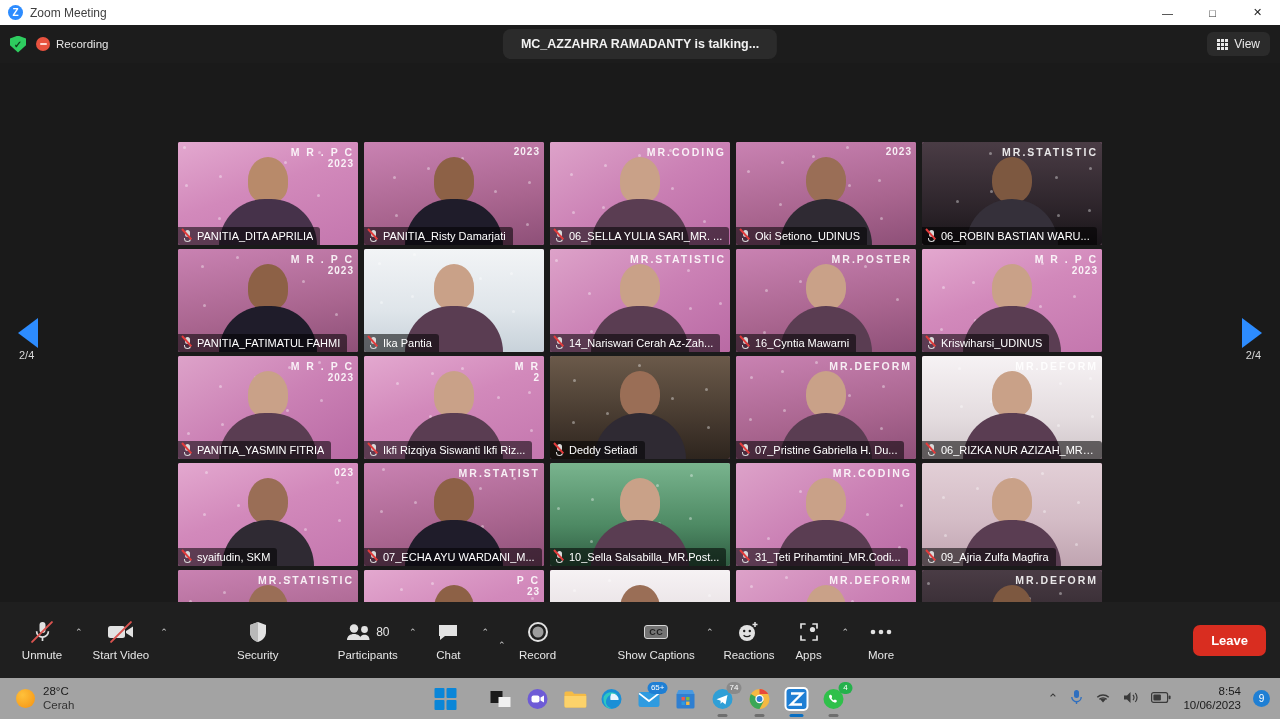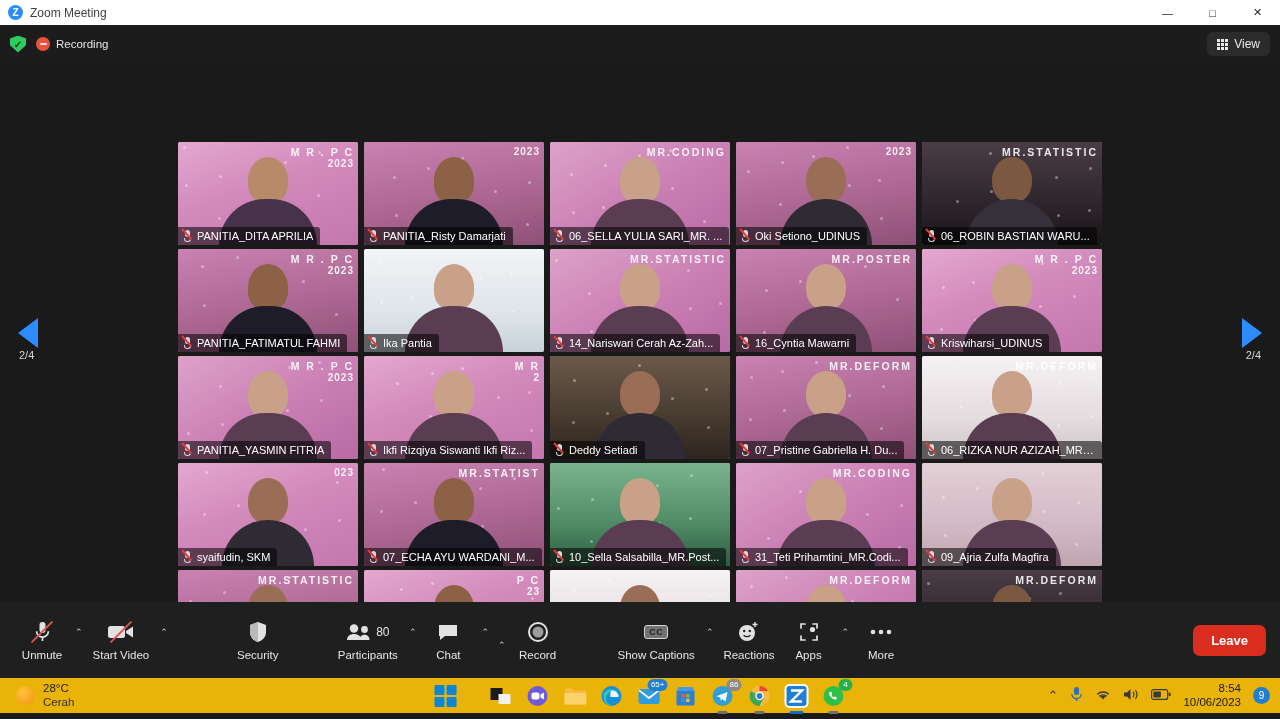--- a/index.html
+++ b/index.html
@@ -239,21 +239,21 @@
     position: absolute; right: 14px;
     background: #d92d20; color: #fff;
     font-size: 13px; font-weight: bold;
     padding: 8px 18px; border-radius: 7px;
   }
   .spacer-l { width: 58px; }
   .spacer-m { width: 46px; }
 
   
   .taskbar {
-    height: 35px; background: #eab308;
+    height: 41px; background: #a3a3a3;
     display: flex; align-items: center;
     position: relative;
   }
   .weather { display: flex; align-items: center; gap: 8px; padding-left: 16px; }
   .sun {
     width: 19px; height: 19px; border-radius: 50%;
     background: radial-gradient(circle at 35% 32%, #ffc13b, #f59212);
   }
   .wx-txt { line-height: 1.15; }
   .wx-temp { font-size: 11.5px; color: #1b1b1b; }
@@ -326,20 +326,21 @@
 </div>
 
 <div class="topbar">
   <div class="tb-left">
     <div class="shield-green">✓</div>
     <div class="rec-wrap">
       <div class="rec-dot"></div>
       <span class="rec-label">Recording</span>
     </div>
   </div>
+  <div class="talking-pill">MC_AZZAHRA RAMADANTY is talking...</div>
   <div class="view-btn">
     <span class="grid-icon">
       <i></i>
         <i></i>
         <i></i>
         <i></i>
         <i></i>
         <i></i>
         <i></i>
         <i></i>
@@ -1179,21 +1180,21 @@
             <rect x="11.6" y="8" width="3.4" height="3.4" fill="#7fba3b"></rect>
             <rect x="7" y="12.6" width="3.4" height="3.4" fill="#2f9be0"></rect>
             <rect x="11.6" y="12.6" width="3.4" height="3.4" fill="#f5b942"></rect>
           </svg>
         </span>
         <span class="tbi">
           <svg width="22" height="22" viewBox="0 0 22 22">
             <circle cx="11" cy="11" r="10" fill="#2f9fd6"></circle>
             <path d="M5 11.2l11-4.2-2 9.5-3.2-2.6-1.8 1.8.2-3z" fill="#fff"></path>
           </svg>
-          <span class="badge gray">86</span>
+          <span class="badge gray">74</span>
           <span class="run-dot"></span>
         </span>
         <span class="tbi">
           <svg width="22" height="22" viewBox="0 0 22 22">
             <circle cx="11" cy="11" r="10" fill="#f5b942"></circle>
             <path d="M11 1a10 10 0 0 1 8.7 5H11z" fill="#e8483c"></path>
             <path d="M2.4 6A10 10 0 0 0 11 21l4-7.5z" fill="#3ba757"></path>
             <circle cx="11" cy="11" r="4.2" fill="#fff"></circle>
             <circle cx="11" cy="11" r="2.9" fill="#2f7fd1"></circle>
           </svg>

